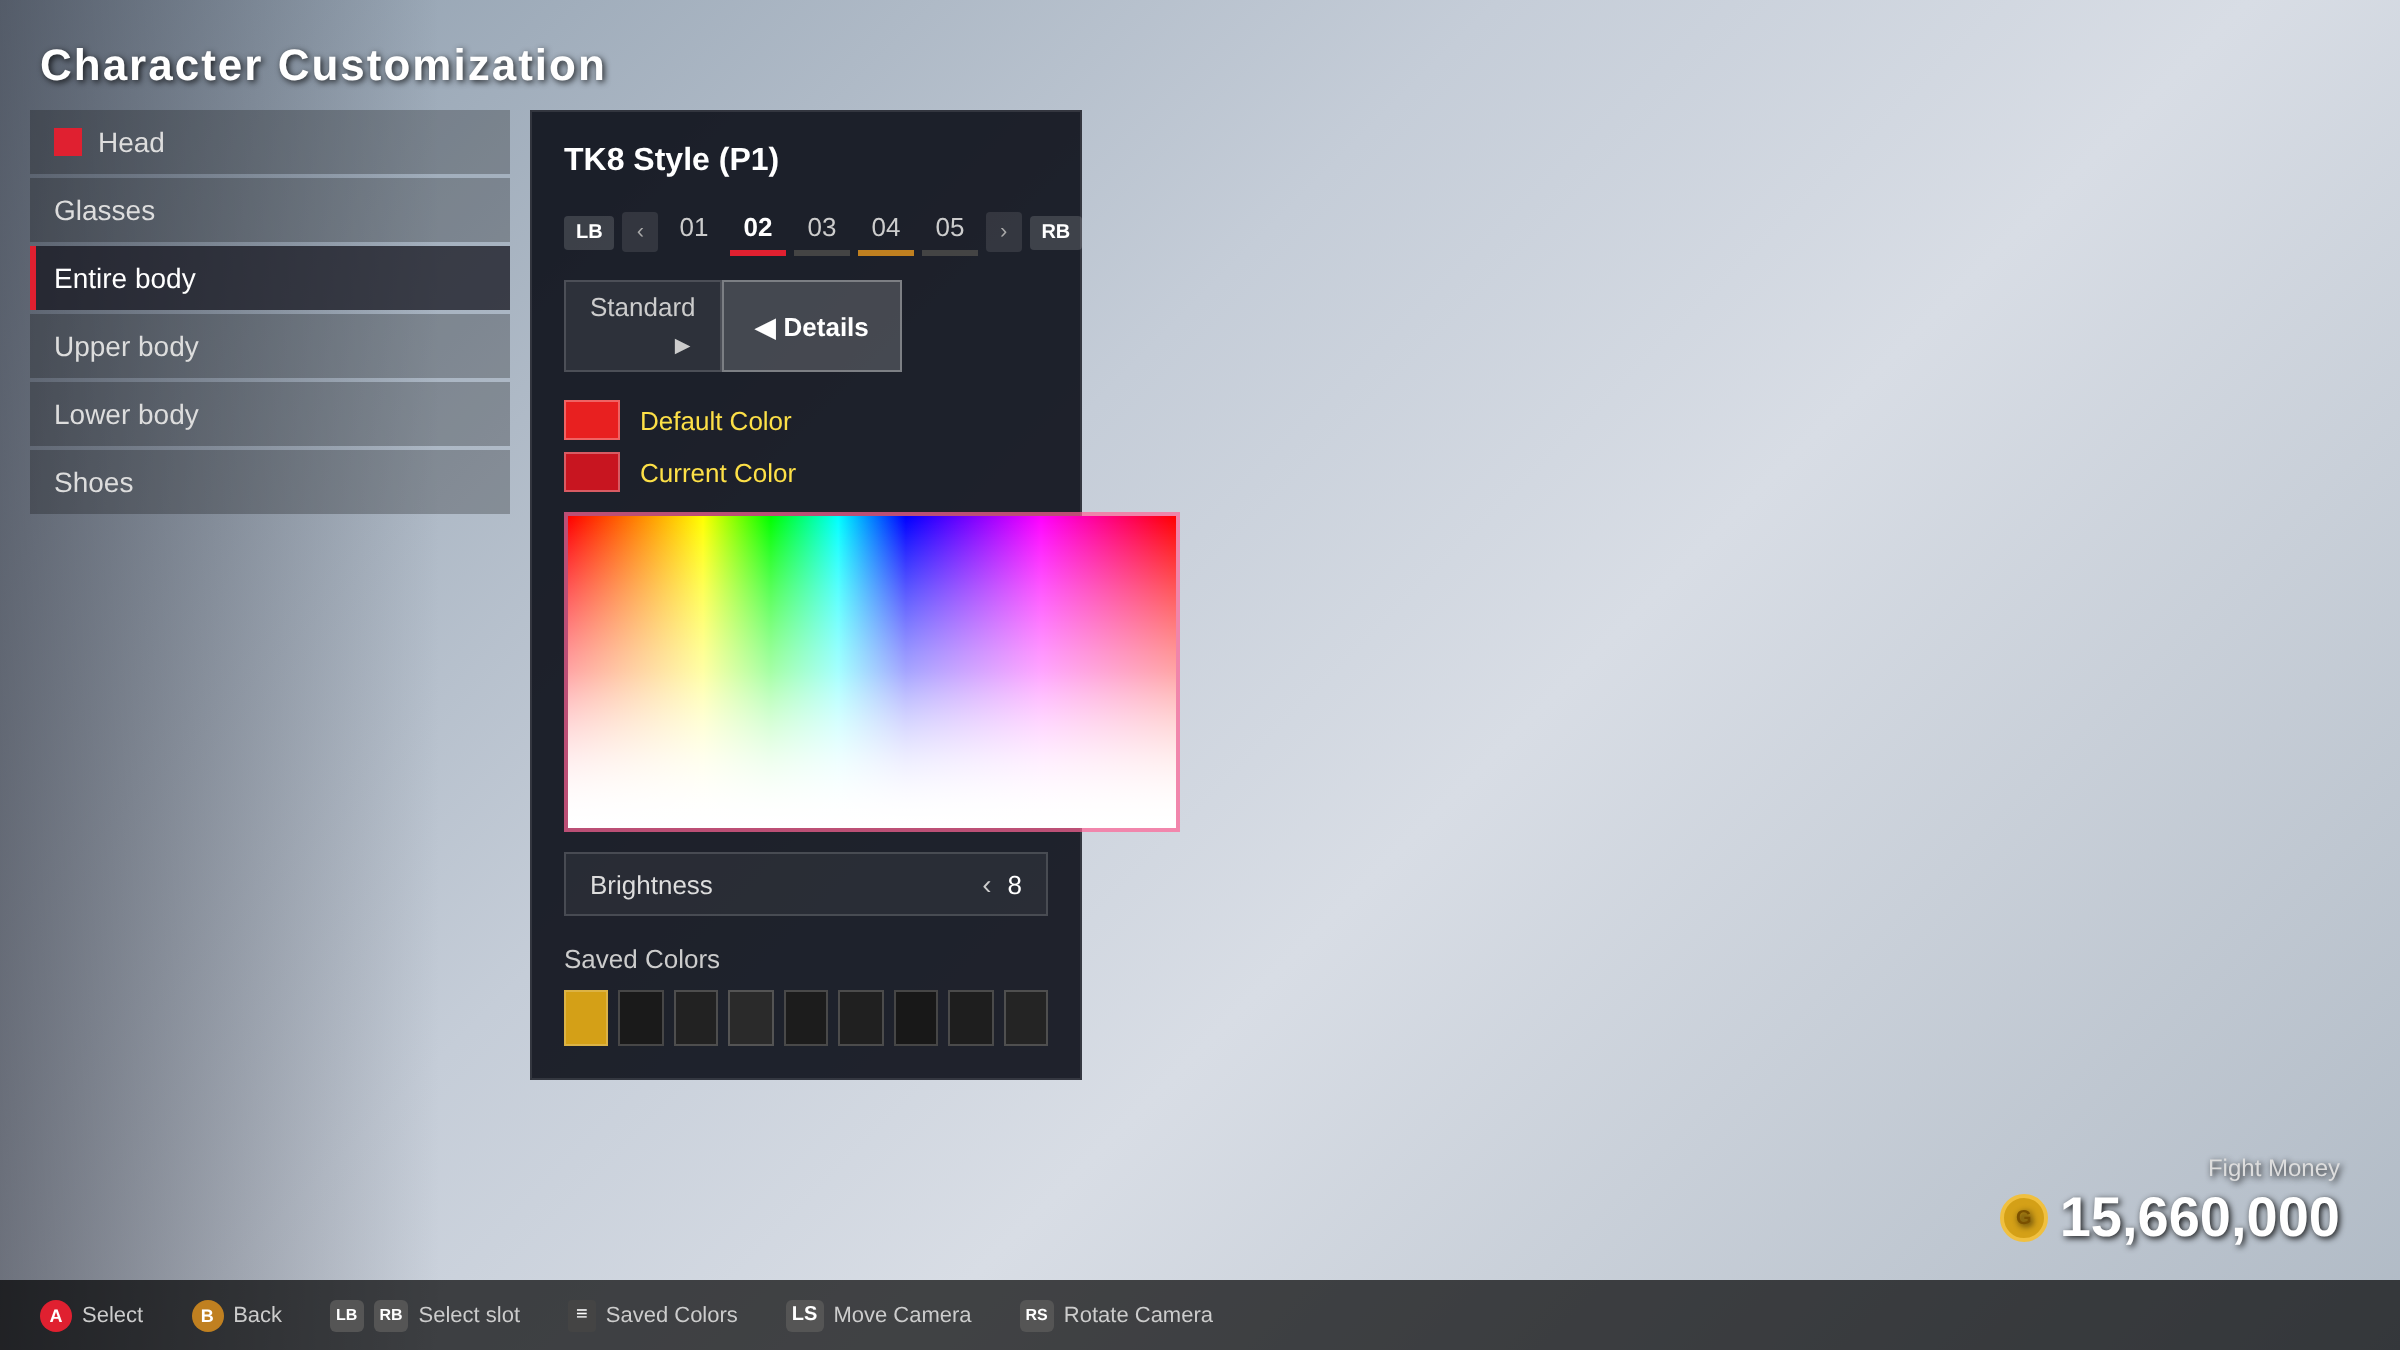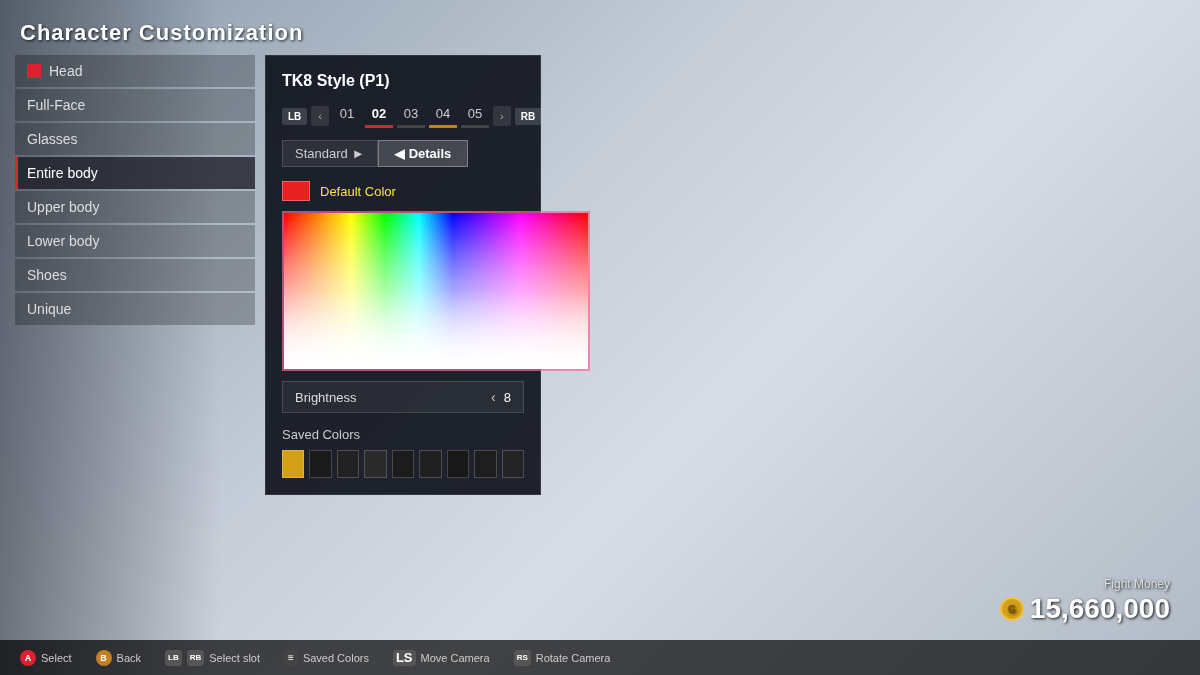--- a/index.html
+++ b/index.html
@@ -158,20 +158,21 @@
     .tab-standard {
       display: flex;
       align-items: flex-end;
       gap: 4px;
       background: rgba(255,255,255,0.08);
       border: 1px solid rgba(255,255,255,0.15);
       color: #ccc;
       padding: 5px 12px;
       font-size: 13px;
       cursor: pointer;
+      flex-direction: column;
     }
 
     .tab-details {
       display: flex;
       align-items: center;
       gap: 4px;
       background: rgba(255,255,255,0.18);
       border: 1px solid rgba(255,255,255,0.3);
       color: #fff;
       font-weight: bold;
@@ -304,21 +305,21 @@
       font-weight: bold;
       color: #fff;
       flex-shrink: 0;
     }
 
     .btn-a { background: #e02030; }
     .btn-b { background: #c08020; }
     .btn-lb { background: #555; font-size: 8px; border-radius: 3px; width: auto; padding: 0 3px; }
     .btn-rb { background: #555; font-size: 8px; border-radius: 3px; width: auto; padding: 0 3px; }
     .btn-menu { background: #444; font-size: 10px; border-radius: 2px; width: auto; padding: 0 4px; }
-    .btn-ls { background: #555; font-size: 13px; border-radius: 3px; width: auto; padding: 0 3px; }
+    .btn-ls { background: #555; font-size: 10px; border-radius: 3px; width: auto; padding: 0 3px; }
     .btn-rs { background: #555; font-size: 8px; border-radius: 3px; width: auto; padding: 0 3px; }
 
     
     .fight-money {
       position: absolute;
       bottom: 50px;
       right: 30px;
       text-align: right;
       color: #fff;
       text-shadow: 1px 1px 3px rgba(0,0,0,0.9);
@@ -365,39 +366,33 @@
 <div class="bg"></div>
 
 <div class="title-bar">Character Customization</div>
 
 <div class="sidebar">
   <div class="sidebar-item">
     <div class="sidebar-icon"></div>
     <span>Head</span>
   </div>
   <div class="sidebar-item">
-    <span>Full-Face</span>
-  </div>
-  <div class="sidebar-item">
     <span>Glasses</span>
   </div>
   <div class="sidebar-item active">
     <span>Entire body</span>
   </div>
   <div class="sidebar-item">
     <span>Upper body</span>
   </div>
   <div class="sidebar-item">
     <span>Lower body</span>
   </div>
   <div class="sidebar-item">
     <span>Shoes</span>
-  </div>
-  <div class="sidebar-item">
-    <span>Unique</span>
   </div>
 </div>
 
 <div class="main-panel">
   <div class="panel-title">TK8 Style (P1)</div>
 
   <div class="style-selector">
     <button class="style-btn lb-rb">LB</button>
     <button class="style-btn">‹</button>
 
@@ -435,20 +430,24 @@
       <span>◀</span>
       <span>Details</span>
     </button>
   </div>
 
   <div class="color-row">
     <div class="color-swatch" style="background:#e82020;"></div>
     <span>Default Color</span>
   </div>
 
+  <div class="color-row">
+    <div class="color-swatch" style="background:#c81520;"></div>
+    <span>Current Color</span>
+  </div>
 
   <div class="color-picker">
     <div class="color-picker-gradient"></div>
   </div>
 
   <div class="brightness-row">
     <span>Brightness</span>
     <div class="brightness-controls">
       <button style="background:none;border:none;color:#ccc;cursor:pointer;font-size:14px;">‹</button>
       <span>8</span>

